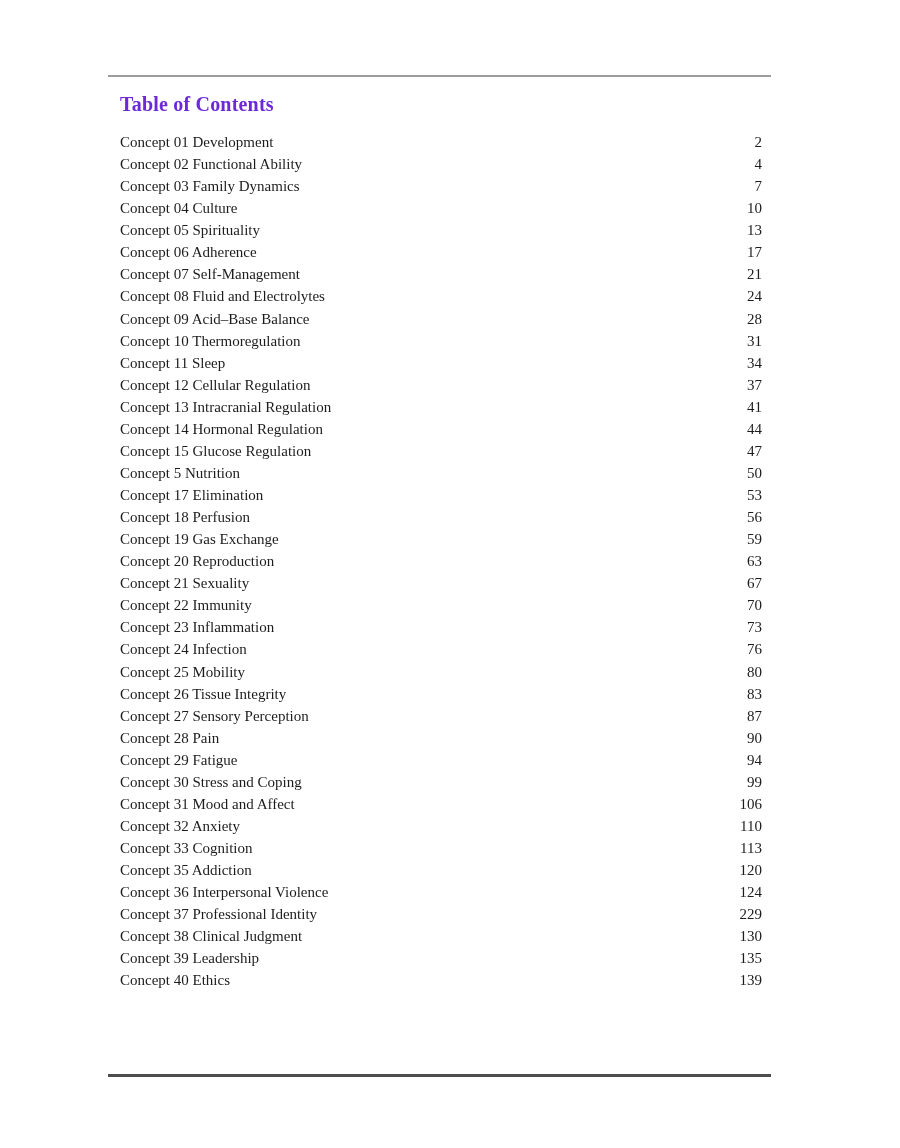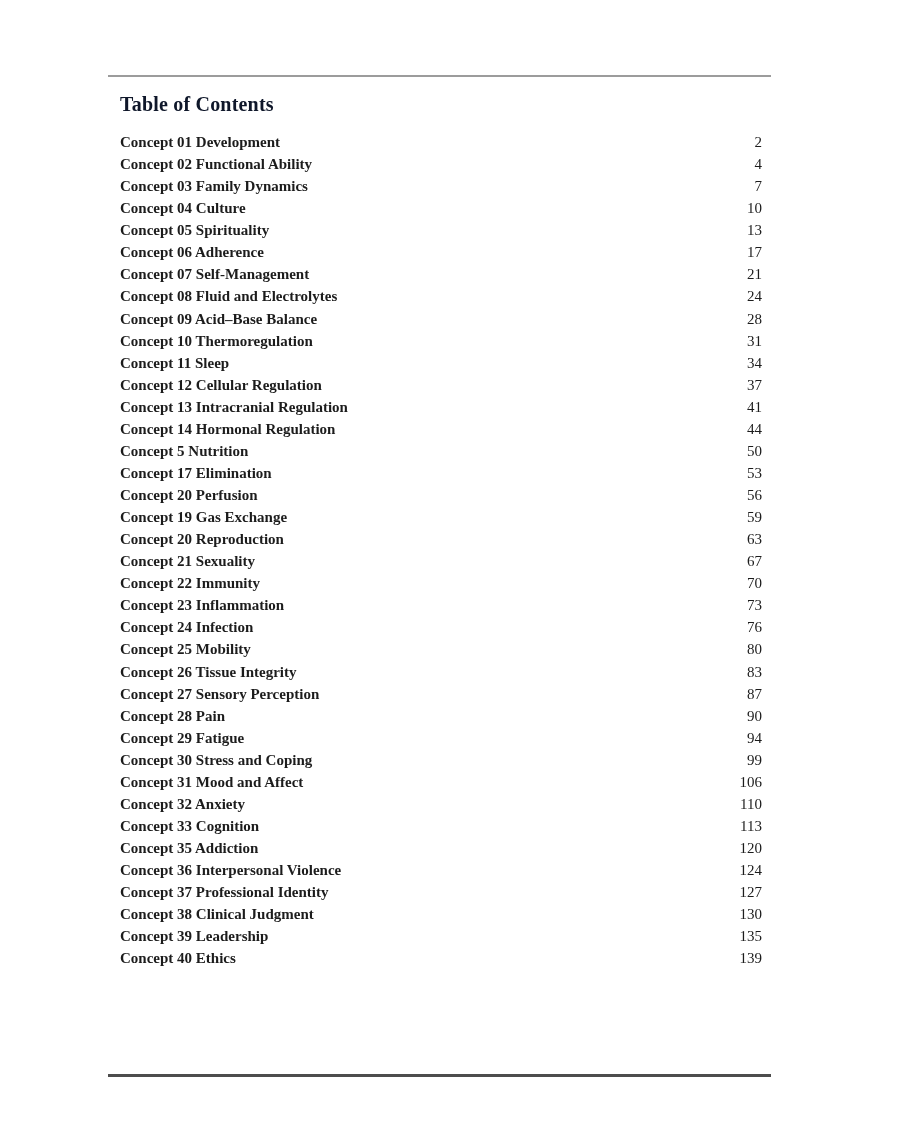--- a/index.html
+++ b/index.html
@@ -32,40 +32,39 @@
     height: 3px;
     background: #4d4d4d;
   }
   .doc-title {
     position: absolute;
     left: 120px;
     top: 80px;
     font-size: 20px;
     font-weight: bold;
     letter-spacing: 0.2px;
-    color: #0f172a;
+    color: #6d28d9;
     white-space: nowrap;
   }
   .toc {
     position: absolute;
     left: 120px;
     top: 131px;
     width: 642px;
   }
   .toc-row {
     display: flex;
     justify-content: space-between;
     align-items: baseline;
     height: 22.07px;
     line-height: 22.07px;
     font-size: 15px;
   }
   .toc-label {
     white-space: nowrap;
-    font-weight: bold;
   }
   .toc-page {
     white-space: nowrap;
     text-align: right;
   }
 </style>
 </head>
 <body>
 
 <div class="page">
@@ -122,29 +121,33 @@
       </div>
       <div class="toc-row">
         <span class="toc-label">Concept 13 Intracranial Regulation</span>
         <span class="toc-page">41</span>
       </div>
       <div class="toc-row">
         <span class="toc-label">Concept 14 Hormonal Regulation</span>
         <span class="toc-page">44</span>
       </div>
       <div class="toc-row">
+        <span class="toc-label">Concept 15 Glucose Regulation</span>
+        <span class="toc-page">47</span>
+      </div>
+      <div class="toc-row">
         <span class="toc-label">Concept 5 Nutrition</span>
         <span class="toc-page">50</span>
       </div>
       <div class="toc-row">
         <span class="toc-label">Concept 17 Elimination</span>
         <span class="toc-page">53</span>
       </div>
       <div class="toc-row">
-        <span class="toc-label">Concept 20 Perfusion</span>
+        <span class="toc-label">Concept 18 Perfusion</span>
         <span class="toc-page">56</span>
       </div>
       <div class="toc-row">
         <span class="toc-label">Concept 19 Gas Exchange</span>
         <span class="toc-page">59</span>
       </div>
       <div class="toc-row">
         <span class="toc-label">Concept 20 Reproduction</span>
         <span class="toc-page">63</span>
       </div>
@@ -203,21 +206,21 @@
       <div class="toc-row">
         <span class="toc-label">Concept 35 Addiction</span>
         <span class="toc-page">120</span>
       </div>
       <div class="toc-row">
         <span class="toc-label">Concept 36 Interpersonal Violence</span>
         <span class="toc-page">124</span>
       </div>
       <div class="toc-row">
         <span class="toc-label">Concept 37 Professional Identity</span>
-        <span class="toc-page">127</span>
+        <span class="toc-page">229</span>
       </div>
       <div class="toc-row">
         <span class="toc-label">Concept 38 Clinical Judgment</span>
         <span class="toc-page">130</span>
       </div>
       <div class="toc-row">
         <span class="toc-label">Concept 39 Leadership</span>
         <span class="toc-page">135</span>
       </div>
       <div class="toc-row">

